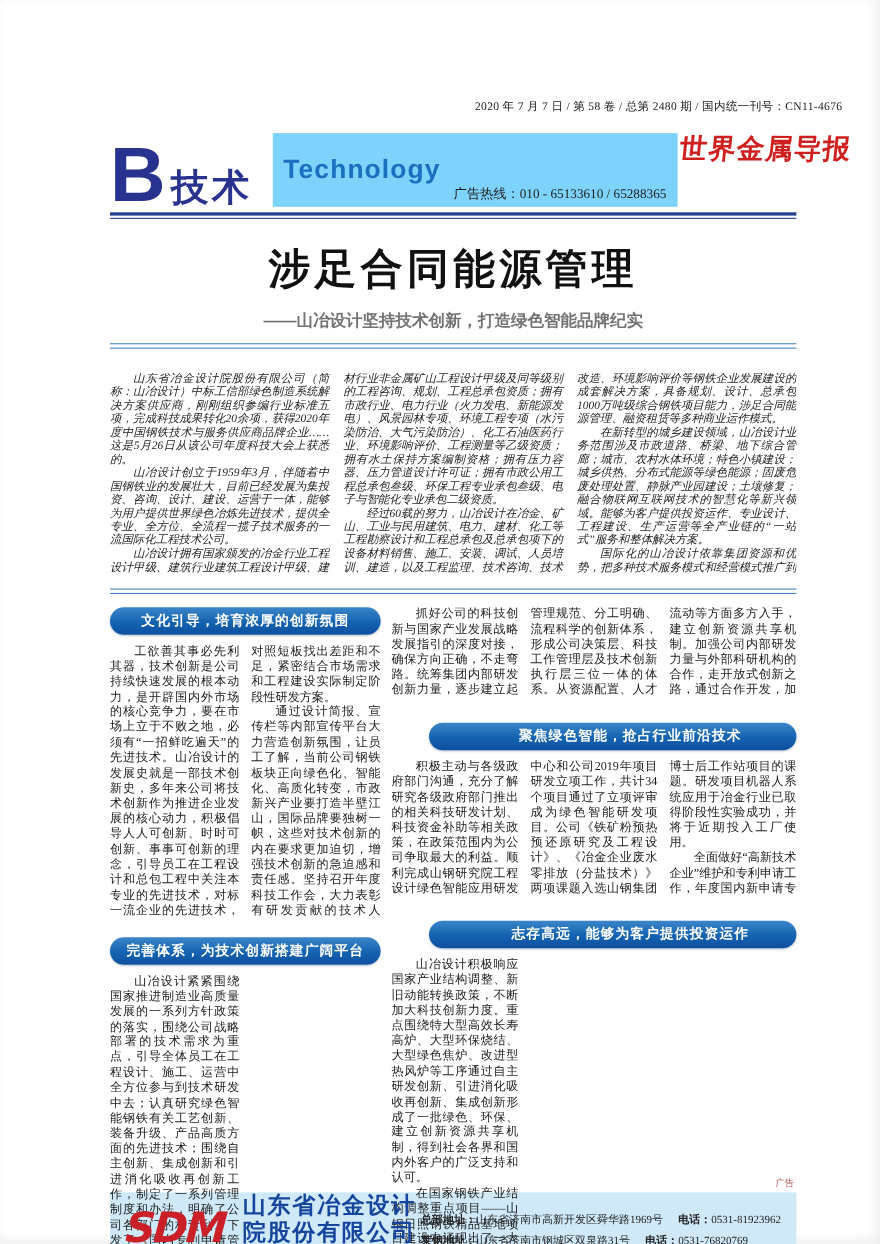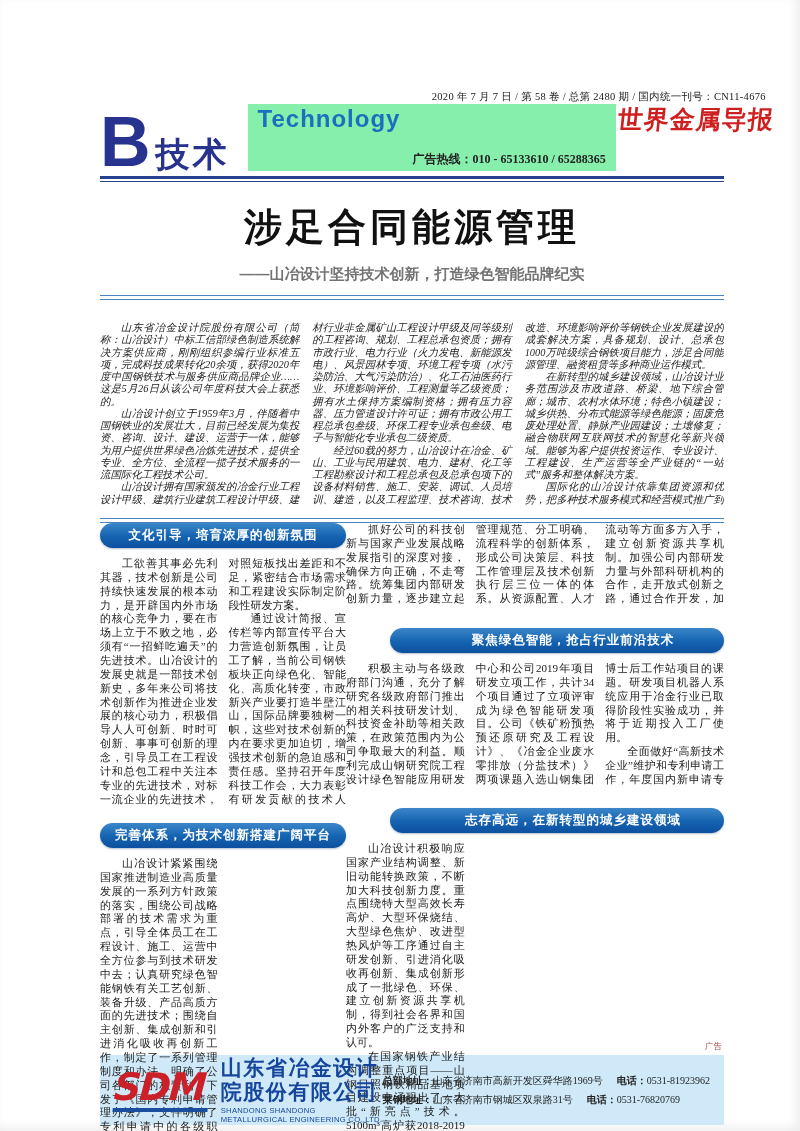--- a/index.html
+++ b/index.html
@@ -9,43 +9,43 @@
     box-shadow: inset -4px -4px 10px rgba(0,0,0,0.07);
   }
   .content { position:absolute; left:100px; top:90px; width:624px; }
 
   
   .hd { display:flex; align-items:flex-end; }
   .edition { display:flex; align-items:flex-end; white-space:nowrap; }
   .ed-letter { font-family:"Liberation Sans",sans-serif; font-weight:bold; font-size:70px; line-height:0.82; color:#28328f; }
   .ed-cn { font-family:"Liberation Sans",sans-serif; font-weight:bold; font-size:34px; color:#28328f; margin-left:5px; letter-spacing:3px; line-height:1; }
   .hd-right { flex:1; margin-left:18px; display:flex; flex-direction:column; }
-  .dateline { text-align:right; font-size:10.5px; color:#1a1a1a; margin-bottom:0; letter-spacing:0.3px; }
+  .dateline { text-align:right; font-size:10.5px; color:#1a1a1a; margin-bottom:17px; letter-spacing:0.3px; }
   .band-row { display:flex; align-items:stretch; }
-  .band { flex:1; background:#86efac; display:flex; padding:3px 10px; gap:12px; }
+  .band { flex:1; background:#7dd3fc; display:flex; align-items:center; padding:3px 10px; gap:12px; }
   .tech { color:#1a6fbf; font-family:"Liberation Sans",sans-serif; font-weight:bold; font-size:24px; letter-spacing:1px; line-height:1; }
-  .hotline { font-size:12px; font-weight:bold; color:#222; white-space:nowrap;margin-top:44px; }
+  .hotline { font-size:12px; font-weight:normal; color:#222; white-space:nowrap;margin-top:44px; }
   .paper-logo { width:150px; text-align:right; color:#cf1f1f; font-weight:bold; font-size:25px; line-height:1.3; transform:skewX(-6deg); white-space:nowrap; letter-spacing:1px; }
   .rule-head { margin-top:5px; height:2px; border-top:3px solid #26418f; border-bottom:1px solid #26418f; }
 
   
   .a-title { margin:20px 0 0 0; text-align:center; font-size:38px; font-weight:bold; color:#111; letter-spacing:4px; font-family:"Liberation Serif",serif; }
   .a-subtitle { margin:12px 0 0 0; text-align:center; font-size:15px; font-weight:bold; color:#737373; font-family:"Liberation Sans",sans-serif; }
 
   
   .dbl-rule { margin-top:11px; height:3px; border-top:1px solid #4a86c2; border-bottom:1px solid #4a86c2; }
   .intro-txt {
     margin-top:22px; height:196px; overflow:hidden;
     column-count:3; column-gap:13px; column-fill:auto;
     font-style:italic; font-size:10.4px; line-height:1.18; text-align:justify; color:#222;
   }
   .intro-txt p { margin:0; text-indent:2em; }
 
   
-  .body-grid { display:grid; grid-template-columns:246px 1fr; column-gap:0; height:510px; }
+  .body-grid { display:grid; grid-template-columns:246px 1fr; column-gap:10px; margin-top:12px; height:510px; }
   .col-left, .col-right { display:flex; flex-direction:column; }
   .pill {
     height:25px; border-radius:13px; color:#fff; font-family:"Liberation Sans",sans-serif;
     font-weight:bold; font-size:12.5px; letter-spacing:1px; display:flex; align-items:center; justify-content:center;
     background:linear-gradient(180deg,#3c86c9 0%, #1463b1 55%, #0d509f 100%);
     box-shadow:0 1px 2px rgba(0,40,90,0.3);
   }
   .pill.right-pill { width:302px; margin-left:auto;padding-left:32px; }
   .news-txt { font-size:11px; line-height:1.26; text-align:justify; color:#1a1a1a; column-gap:11px; column-fill:auto; overflow:hidden; }
   .news-txt p { margin:0; text-indent:2em; }
@@ -125,21 +125,21 @@
 
       <div class="col-right">
         <div class="news-txt three-col rt-txt1">
           <p>抓好公司的科技创新与国家产业发展战略发展指引的深度对接，确保方向正确，不走弯路。统筹集团内部研发创新力量，逐步建立起管理规范、分工明确、流程科学的创新体系，形成公司决策层、科技工作管理层及技术创新执行层三位一体的体系。从资源配置、人才流动等方面多方入手，建立创新资源共享机制。加强公司内部研发力量与外部科研机构的合作，走开放式创新之路，通过合作开发，加快研发创新速度。不断加强与高校、环保企业、科研院所的交流合作，尤其要充分利用山钢研究院这一平台资源。此外，山冶设计还从制度层面上保证了公司人力、物力等各类资源对科技工作的支持力度。</p>
         </div>
         <div class="pill right-pill rt-pill">聚焦绿色智能，抢占行业前沿技术</div>
         <div class="news-txt three-col rt-txt2">
           <p>积极主动与各级政府部门沟通，充分了解研究各级政府部门推出的相关科技研发计划、科技资金补助等相关政策，在政策范围内为公司争取最大的利益。顺利完成山钢研究院工程设计绿色智能应用研发中心和公司2019年项目研发立项工作，共计34个项目通过了立项评审成为绿色智能研发项目。公司《铁矿粉预热预还原研究及工程设计》、《冶金企业废水零排放（分盐技术）》两项课题入选山钢集团博士后工作站项目的课题。研发项目机器人系统应用于冶金行业已取得阶段性实验成功，并将于近期投入工厂使用。</p>
           <p>全面做好“高新技术企业”维护和专利申请工作，年度国内新申请专利16件、新授权专利10件；累计申请国内专利198项，累计授权124项；累计向国外申请专利27项，累计授权23项。公司知名度和品牌影响力大幅提升，绿色冶金多项技术获得行业广泛应用和认可，彰显了山冶设计作为绿色冶金建设领跑者和一流工程技术公司的实力和形象。</p>
         </div>
-        <div class="pill right-pill rt-pill">志存高远，在新转型的城乡建设领域</div>
+        <div class="pill right-pill rt-pill">志存高远，能够为客户提供投资运作</div>
         <div class="news-txt three-col rt-txt3">
           <p>山冶设计积极响应国家产业结构调整、新旧动能转换政策，不断加大科技创新力度。重点围绕特大型高效长寿高炉、大型环保烧结、大型绿色焦炉、改进型热风炉等工序通过自主研发创新、引进消化吸收再创新、集成创新形成了一批绿色、环保、建立创新资源共享机制，得到社会各界和国内外客户的广泛支持和认可。</p>
           <p>在国家钢铁产业结构调整重点项目——山钢日照钢铁精品基地项目建设中涌现出了一大批“新亮点”技术。5100m³高炉获2018-2019年度国家优质工程奖，7.3m焦炉工程今年1月刚刚被中国钢协认定为国际先进水平。经山东省冶金工业总公司组织国内知名专家评审，特大型高炉长寿技术研究及应用被认定为国际领先水平；大型烧结机节能环保综合技术研究与应用和高效、绿色、智能化技术在特大型高炉TRT发电机组中的应用项目认定为国际先进水平，钢管混凝土格构柱＋主次桁架屋盖重型冶金厂房体系研究与应用、热风炉管系温度智能化监测与分析系统应用项目被认定为国内领先水平。</p>
 
         </div>
       </div>
 
     </div>
 
     <div class="ad-label">广告</div>

